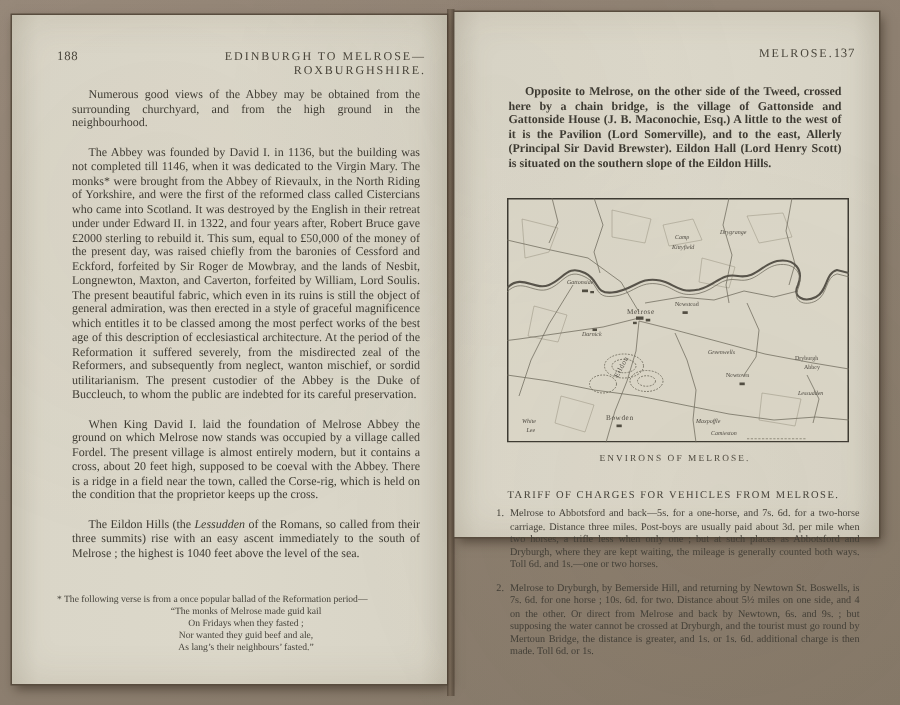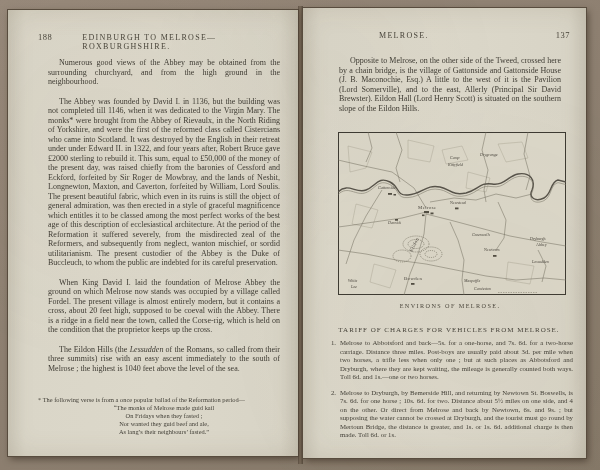--- a/index.html
+++ b/index.html
@@ -8,36 +8,36 @@
     background:linear-gradient(150deg,#97897a 0%,#8e8071 45%,#857868 100%);
     font-family:"Liberation Serif","DejaVu Serif",serif;
     color:#3e3b33;
   }
   .page{
     position:absolute;
     background:linear-gradient(90deg,#cfcbbd 0%,#dad6c8 6%,#dcd8ca 50%,#d8d4c6 94%,#ccc8ba 100%);
     box-shadow:0 0 0 1px #584c3e,2px 3px 7px rgba(40,30,18,.55),inset 0 0 26px rgba(120,105,80,.18);
   }
   .page-left{left:8px;top:10px;width:290px;height:446px;}
-  .page-right{left:303px;top:8px;width:283px;height:450px;}
+  .page-right{left:303px;top:8px;width:283px;height:350px;}
   .runhead{
     position:absolute;top:22px;left:30px;right:14px;
     display:flex;align-items:baseline;
     font-size:8px;letter-spacing:1.3px;color:#48443a;
   }
   .runhead .folio{font-size:8.5px;letter-spacing:.5px;}
-  .runhead .rh-title{flex:1;text-align:left;padding-left:30px;}
+  .runhead .rh-title{flex:1;text-align:right;padding-left:30px;}
   .page-right .runhead{left:26px;right:16px;}
   .bodytext{
     position:absolute;text-align:justify;
     font-size:8px;line-height:9.5px;color:#3e3b33;
     text-rendering:optimizeLegibility;
   }
   .page-left .bodytext{top:38px;left:30px;width:252px;}
-  .page-right .bodytext{top:38px;left:26px;width:242px;}
+  .page-right .bodytext{top:38px;left:26px;width:242px;font-weight:bold;}
   .bodytext p{margin:10px;text-indent:11px;}
   .em{font-style:italic;}
   .footnote{
     position:absolute;left:30px;width:252px;top:386px;
     font-size:6.4px;line-height:8px;color:#45423a;
   }
   .footnote .fn-intro{text-align:left;}
   .footnote .verse-line{text-align:center;}
   .map-figure{
     position:absolute;left:35px;top:124px;width:228px;height:163px;

